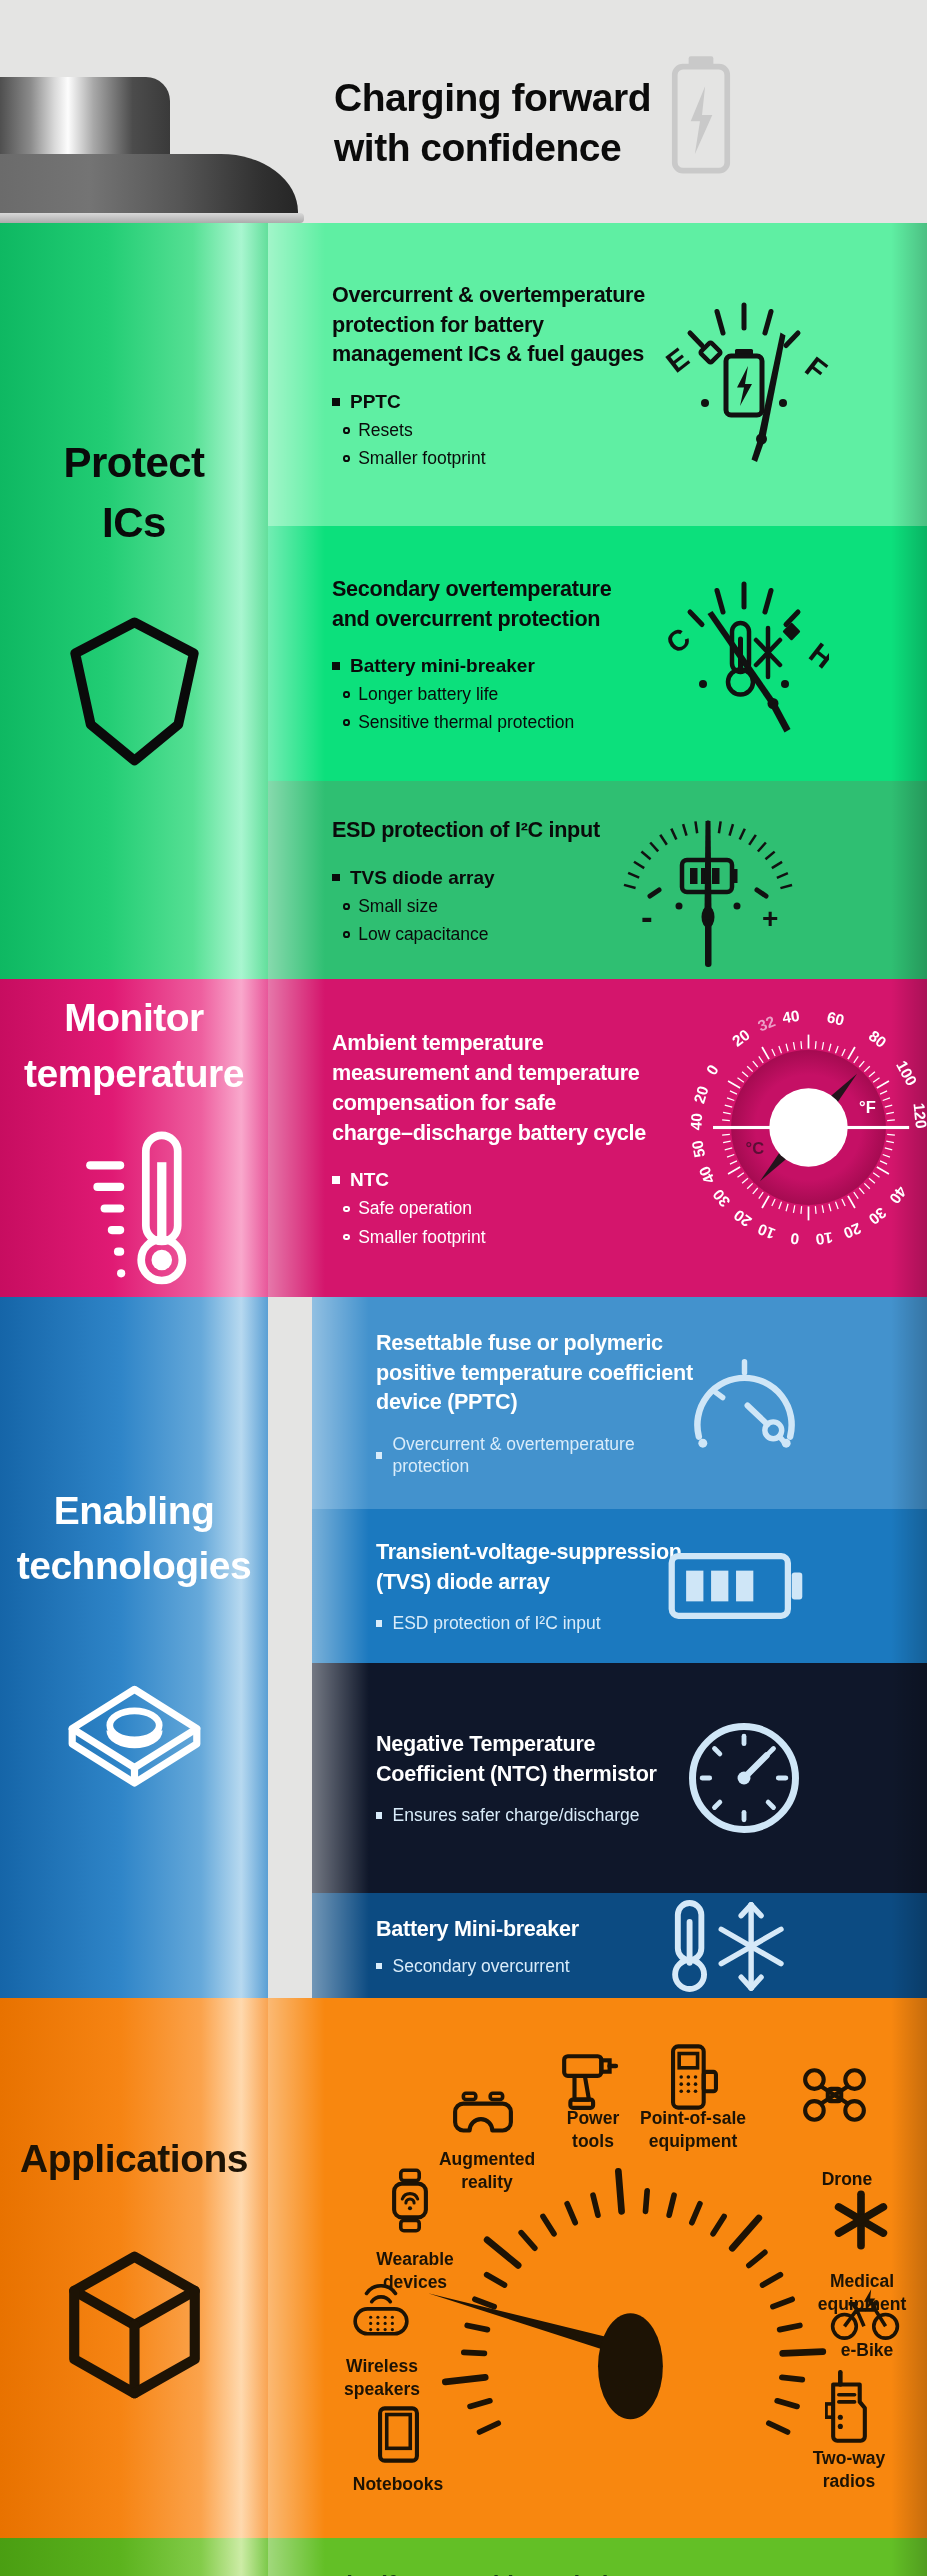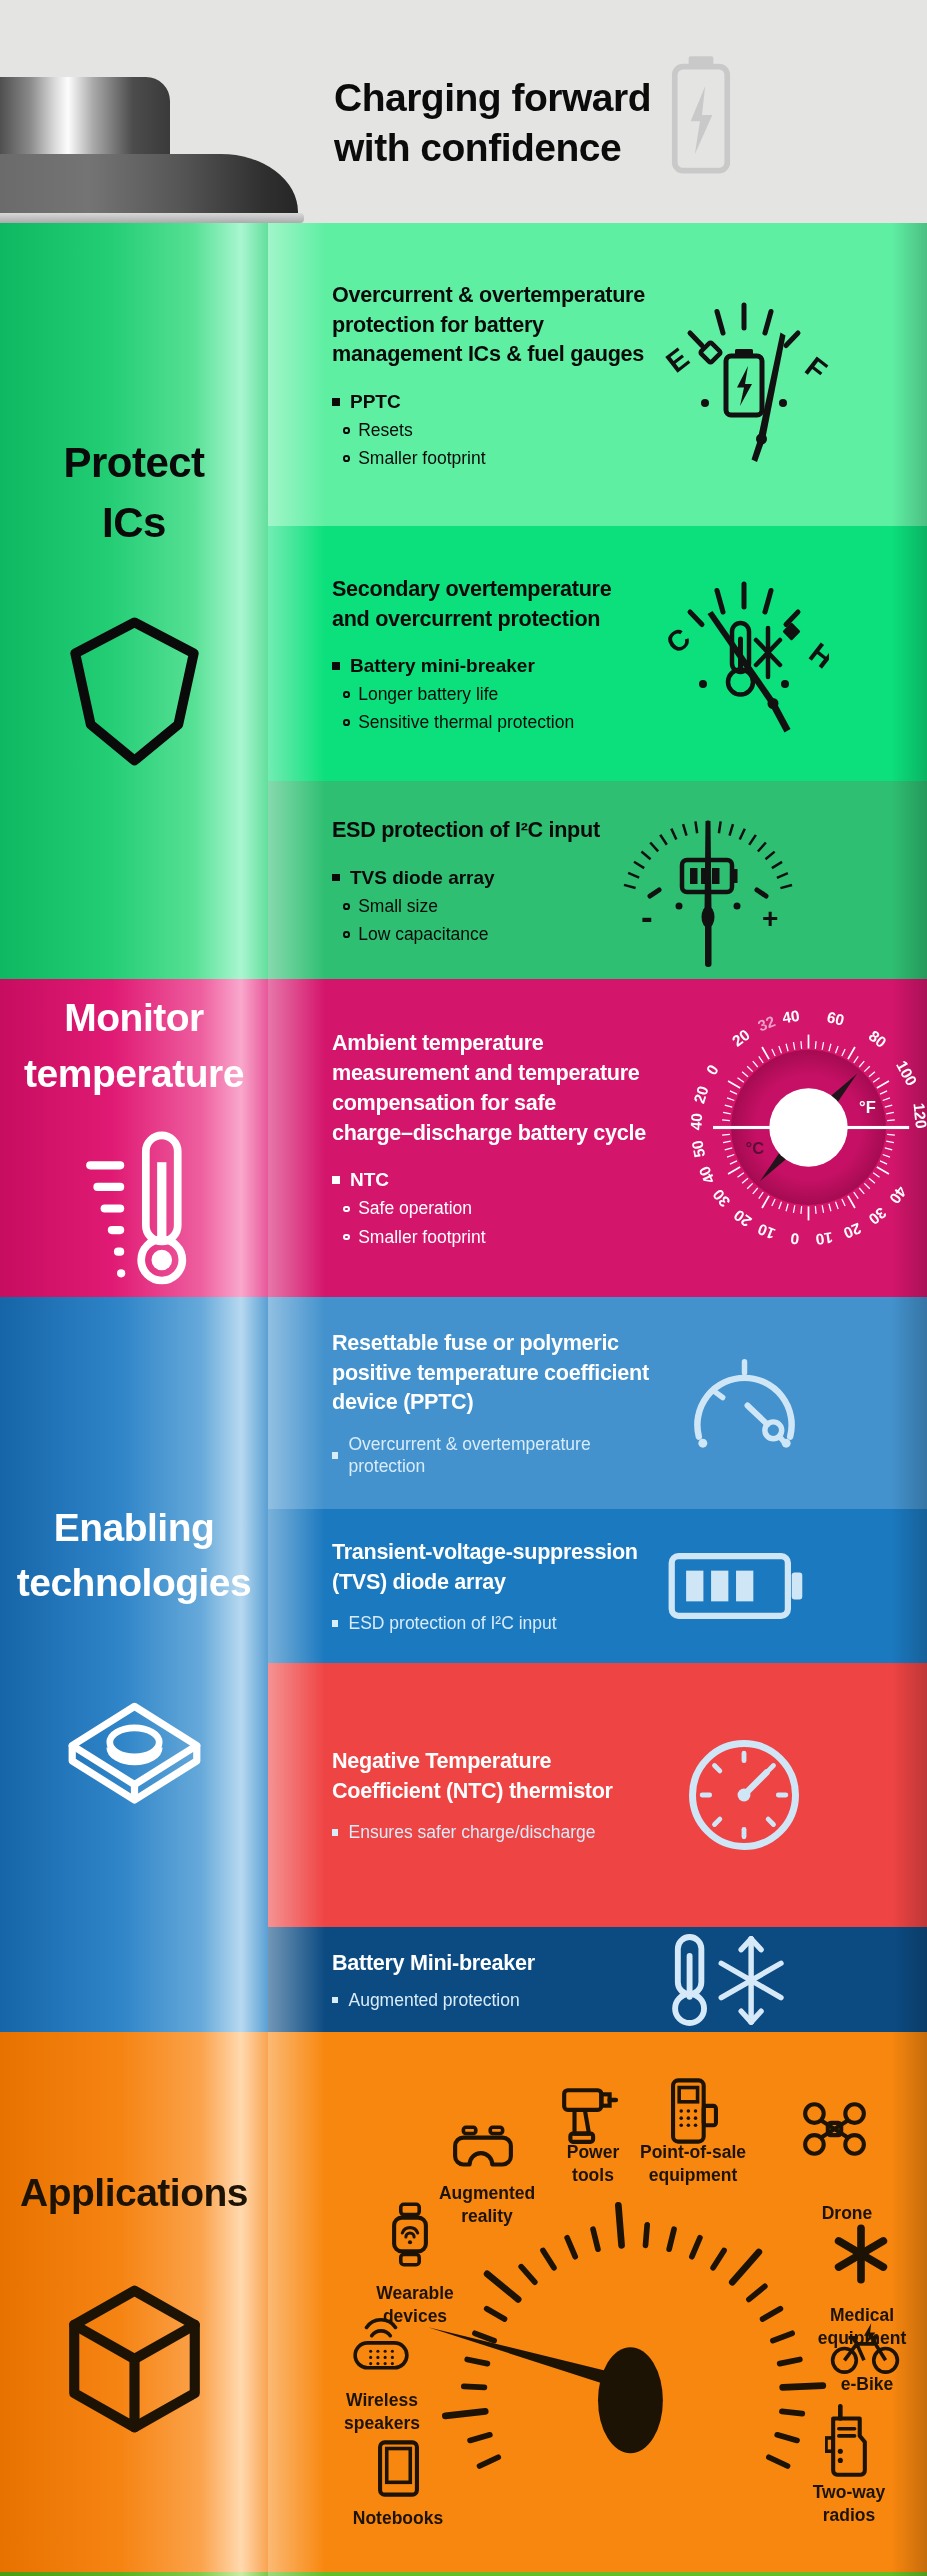--- a/index.html
+++ b/index.html
@@ -49,23 +49,23 @@
   .rail-monitor{background:linear-gradient(90deg,#c70d60 0%,#e01a74 42%,#ee5f9f 75%,#f9a8cc 90%,#e8579a 100%);color:#fff;}
   .blk-pink{height:318px;background:#d4156c;color:#fff;}
   .blk-pink .sq{background:#fff;}
   .dial-wrap{position:absolute;left:664px;top:4.1px;width:289px;height:289px;}
   .dialnum{font-size:30px;font-weight:bold;text-anchor:middle;}
 
   
   .rail-enabling{background:linear-gradient(90deg,#1565a8 0%,#2f85c8 45%,#66a9da 75%,#b7d9f0 90%,#5a9fd4 100%);color:#fff;gap:38px;}
   .blk-b1{height:212px;background:#4392cd;}
   .blk-b2{height:154px;background:#1b79bf;}
-  .blk-b3{height:264px;background:#ef4444;}
+  .blk-b3{height:230px;background:#0f172a;}
   .blk-b4{height:105px;background:#0c4b82;}
-  .blk-blue{color:#fff;}
+  .blk-blue{color:#fff;padding-left:44px;}
   .blk-blue .bullet{font-weight:normal;font-size:17.5px;color:#d9ecfa;margin-top:15.5px;line-height:1.3;}
   .blk-blue .sq{background:#d9ecfa;width:6.2px;height:6.2px;flex-basis:6.2px;}
 
   
   .sec-apps{height:540px;}
   .rail-apps{background:linear-gradient(90deg,#e87200 0%,#f68413 45%,#fba34c 75%,#ffd9ae 90%,#f9a452 100%);}
   .rail-apps .rail-title{color:#1d1305;}
   .apps-canvas{position:relative;flex:1;background:#f8870f;}
   .apps-canvas::before{content:"";position:absolute;left:0;top:0;bottom:0;width:57px;pointer-events:none;
         background:linear-gradient(90deg,rgba(255,255,255,.42),rgba(255,255,255,0));}
@@ -474,21 +474,21 @@
           </g>
           <line x1="110" y1="110" x2="152" y2="68" stroke="#cfe6f7" stroke-width="12" stroke-linecap="round"></line>
           <circle cx="110" cy="110" r="12" fill="#cfe6f7"></circle>
         </svg>
       </div>
 
       <div class="blk blk-b4">
         <div class="heading">Battery Mini-breaker</div>
         <div class="bullet" style="margin-top:11.3px">
           <span class="sq"></span>
-          <span>Augmented protection</span>
+          <span>Secondary overcurrent</span>
         </div>
         <svg class="blk-icon" style="right:129px" width="139" height="95" viewBox="0 0 300 210">
           <rect x="38" y="10" width="52" height="126" rx="26" fill="none" stroke="#d6e9f8" stroke-width="13"></rect>
           <circle cx="64" cy="168" r="32" fill="none" stroke="#d6e9f8" stroke-width="13"></circle>
           <line x1="64" y1="52" x2="64" y2="142" stroke="#d6e9f8" stroke-width="13" stroke-linecap="round"></line>
           <g stroke="#d6e9f8" stroke-width="12" stroke-linecap="round">
             <line x1="200" y1="14" x2="200" y2="198"></line>
             <line x1="134" y1="68" x2="266" y2="144"></line>
             <line x1="266" y1="68" x2="134" y2="144"></line>
             <line x1="200" y1="14" x2="178" y2="38"></line>

